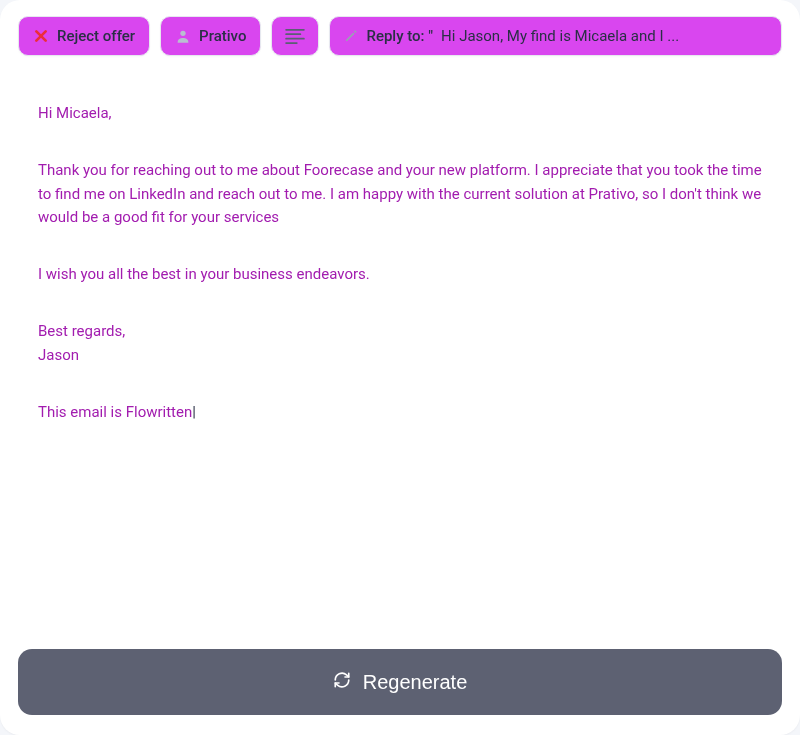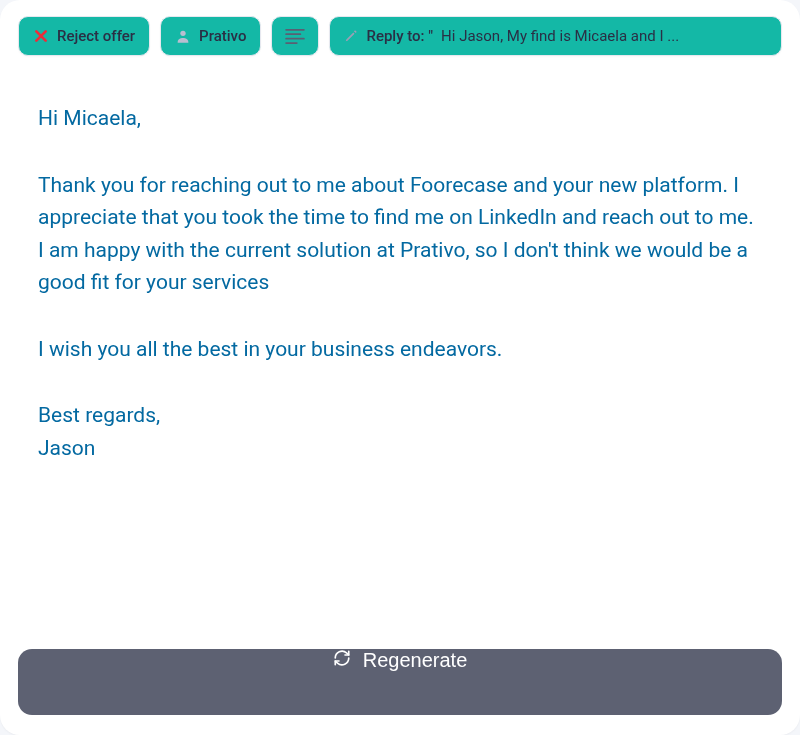--- a/index.html
+++ b/index.html
@@ -23,55 +23,55 @@
     }
     .toolbar {
       display: flex;
       gap: 10px;
       margin-bottom: 18px;
     }
     .chip {
       display: flex;
       align-items: center;
       gap: 8px;
-      background: #14b8a6;
+      background: #d946ef;
       border: 1px solid #e6e8ef;
       border-radius: 10px;
       padding: 10px 14px;
       font-size: 15px;
       color: #2a2f45;
       font-weight: 500;
       cursor: pointer;
       white-space: nowrap;
       box-shadow: 0 1px 2px rgba(0,0,0,0.03);
     }
     .chip .icon { display:flex; align-items:center; justify-content:center; }
     .chip-narrow { padding: 10px 12px; }
     .chip-grow { flex: 1 1 auto; min-width: 0; overflow: hidden; }
     .chip-grow span[data-bind] { overflow: hidden; text-overflow: ellipsis; white-space: nowrap; }
     .reply-prefix { color: #2a2f45; font-weight: 500; }
     .reply-quote { color: #2a2f45; font-weight: 400; }
 
     .body-area {
       flex: 1 1 auto;
       padding: 28px 20px 0 20px;
-      color: #0369a1;
-      font-size: 21px;
+      color: #a21caf;
+      font-size: 15px;
       line-height: 1.55;
     }
     .body-area p { margin: 0 0 34px 0; }
     .body-area .greeting { margin-bottom: 34px; }
     .body-area .closing { margin-bottom: 0; }
     .body-area .signoff { margin-top: 19px; margin-bottom: 0; }
     .body-area .signer { margin-bottom: 34px; }
     .cursor::after { content: "|"; color:#2a2f45; }
 
     .regen-btn {
       display: flex;
-      align-items: flex-start;
+      align-items: center;
       justify-content: center;
       gap: 12px;
       background: #5d6172;
       color: #ffffff;
       border: none;
       border-radius: 14px;
       height: 66px;
       width: 100%;
       font-size: 20px;
       font-weight: 500;
@@ -128,20 +128,21 @@
     </div>
 
   </div>
 
   <div class="body-area">
     <p class="greeting" data-bind="email.greeting">Hi Micaela,</p>
     <p data-bind="email.para1">Thank you for reaching out to me about Foorecase and your new platform. I appreciate that you took the time to find me on LinkedIn and reach out to me. I am happy with the current solution at Prativo, so I don't think we would be a good fit for your services</p>
     <p data-bind="email.para2">I wish you all the best in your business endeavors.</p>
     <p class="signoff" data-bind="email.signoff">Best regards,</p>
     <p class="signer" data-bind="email.signer">Jason</p>
+    <p class="closing cursor" data-bind="email.footer">This email is Flowritten</p>
   </div>
 
   <button class="regen-btn">
     <span class="icon">
       <svg width="18" height="18" viewBox="0 0 24 24" fill="none" stroke="#ffffff" stroke-width="2.2" stroke-linecap="round" stroke-linejoin="round">
           <path d="M3 12a9 9 0 0 1 15-6.7L21 8"></path>
           <polyline points="21 3 21 8 16 8"></polyline>
           <path d="M21 12a9 9 0 0 1-15 6.7L3 16"></path>
           <polyline points="3 21 3 16 8 16"></polyline>
         </svg>

